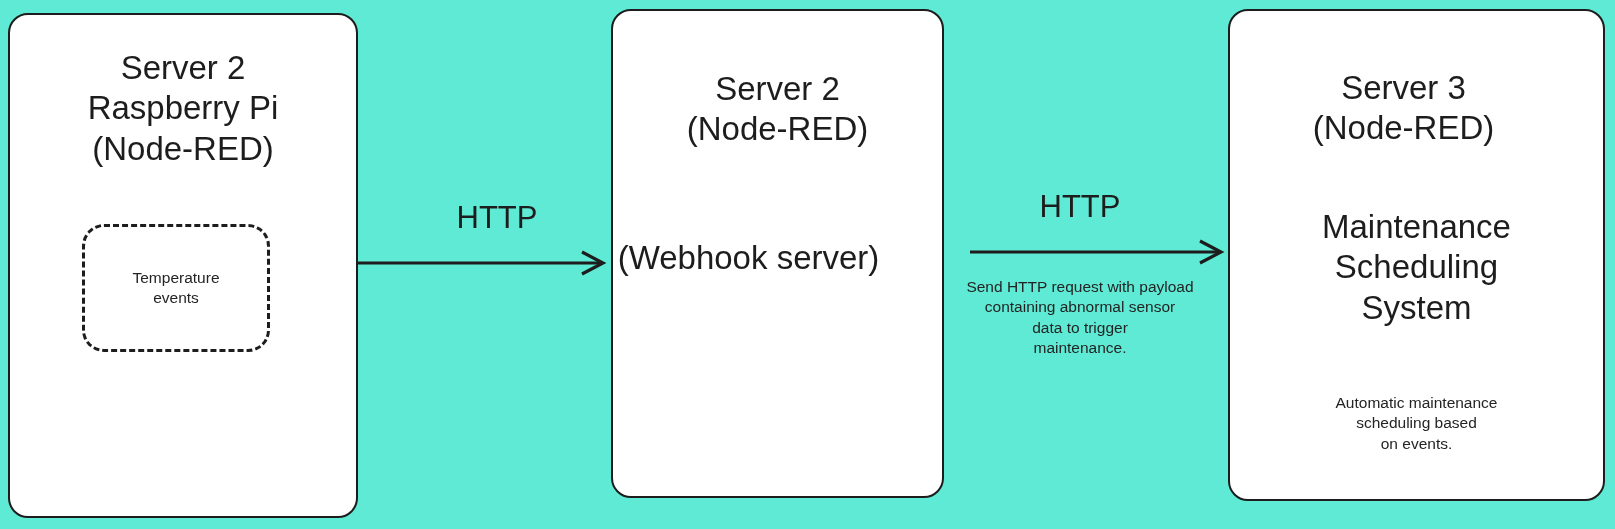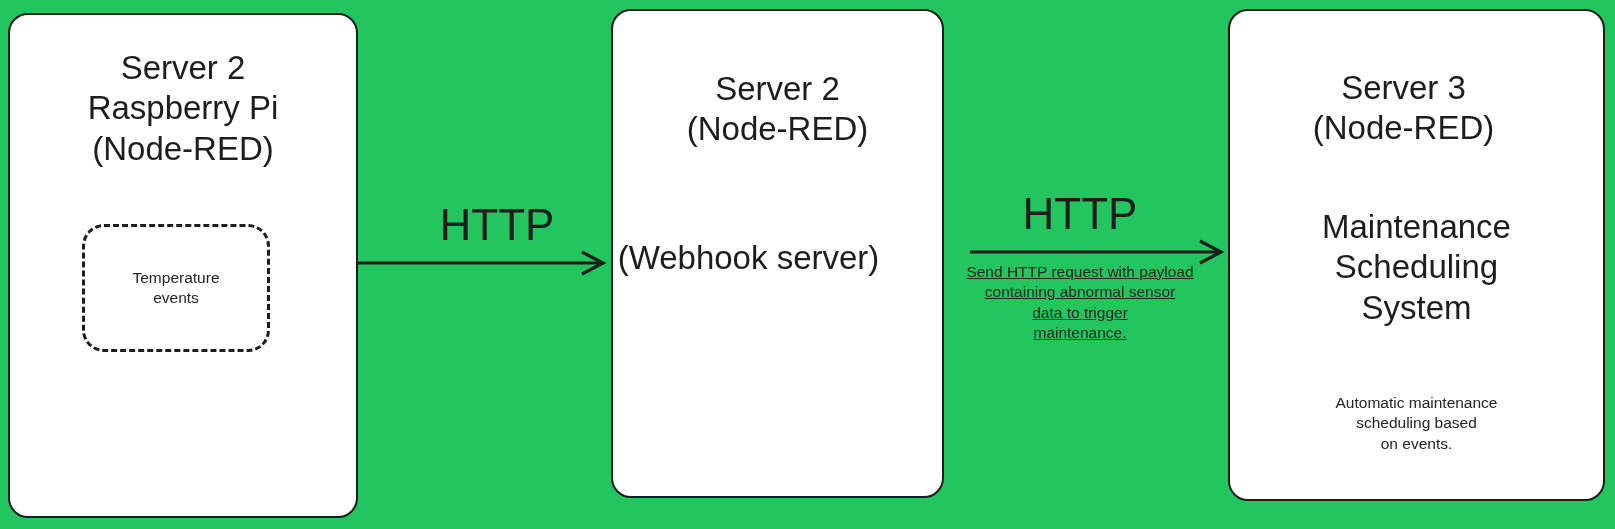--- a/index.html
+++ b/index.html
@@ -8,21 +8,21 @@
     background: #ffffff;
   }
   body {
     font-family: "Liberation Sans", sans-serif;
     color: #1a1a1a;
   }
   #canvas {
     position: relative;
     width: 1615px;
     height: 529px;
-    background: #22c55e;
+    background: #5eead4;
     overflow: hidden;
   }
 
   
   .node {
     position: absolute;
     box-sizing: border-box;
     background: #ffffff;
     border: 2.2px solid #1d1d1d;
     border-radius: 20px;
@@ -50,21 +50,21 @@
   .title-md {
     font-size: 33px;
     line-height: 1.22;
   }
   .caption-sm {
     font-size: 15.5px;
     line-height: 1.32;
     color: #242424;
   }
   .edge-label {
-    font-size: 44px;
+    font-size: 31px;
     line-height: 1.1;
   }
 
   
   .edge-svg {
     position: absolute;
     left: 0;
     top: 0;
     width: 1615px;
     height: 529px;
@@ -103,21 +103,21 @@
 
   <div class="txt edge-label" style="left:372px; top:201px; width:250px;">HTTP</div>
 
   <div class="node" style="left:611px; top:9px; width:333px; height:489px;">
   </div>
   <div class="txt title-md" style="left:611px; top:69px; width:333px;">Server 2
 (Node-RED)</div>
   <div class="txt title-md" style="left:611px; top:238px; width:275px;">(Webhook server)</div>
 
   <div class="txt edge-label" style="left:980px; top:190px; width:200px;">HTTP</div>
-  <div class="txt caption-sm" style="left:945px; top:262px; width:270px;text-decoration:underline;">Send HTTP request with payload
+  <div class="txt caption-sm" style="left:945px; top:277px; width:270px;">Send HTTP request with payload
 containing abnormal sensor
 data to trigger
 maintenance.</div>
 
   <div class="node" style="left:1228px; top:9px; width:377px; height:492px;">
   </div>
   <div class="txt title-md" style="left:1228px; top:68px; width:351px;">Server 3
 (Node-RED)</div>
   <div class="txt title-md" style="left:1228px; top:181px; width:377px;margin-top:26px;">Maintenance
 Scheduling

